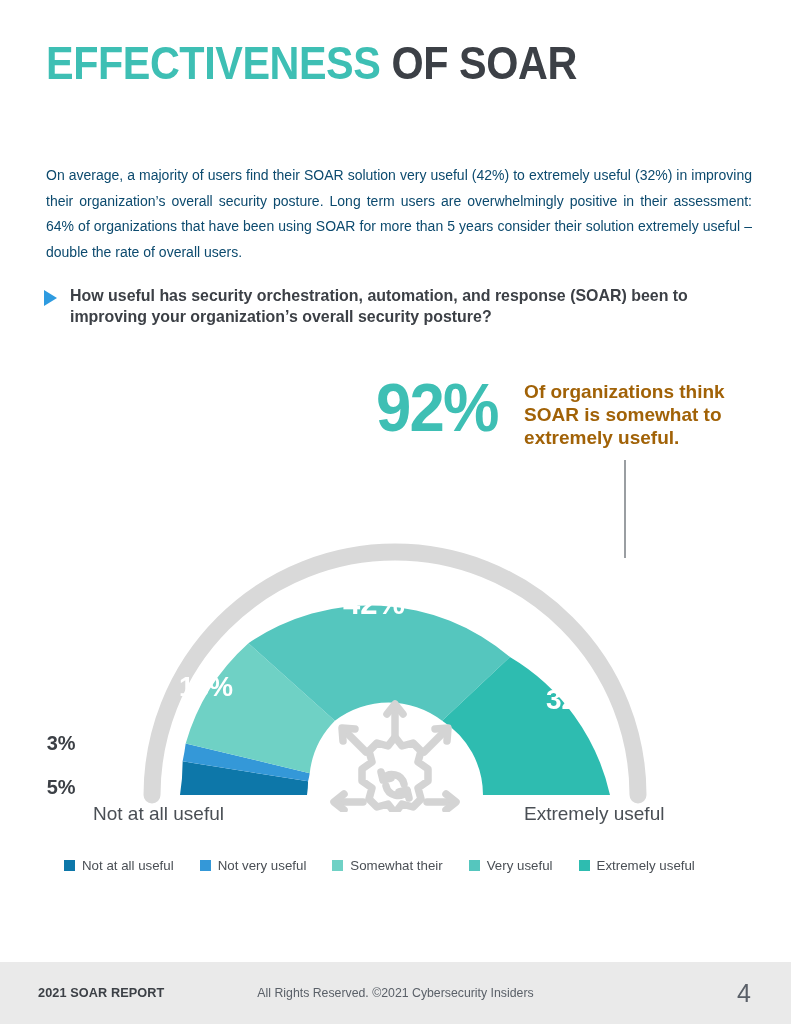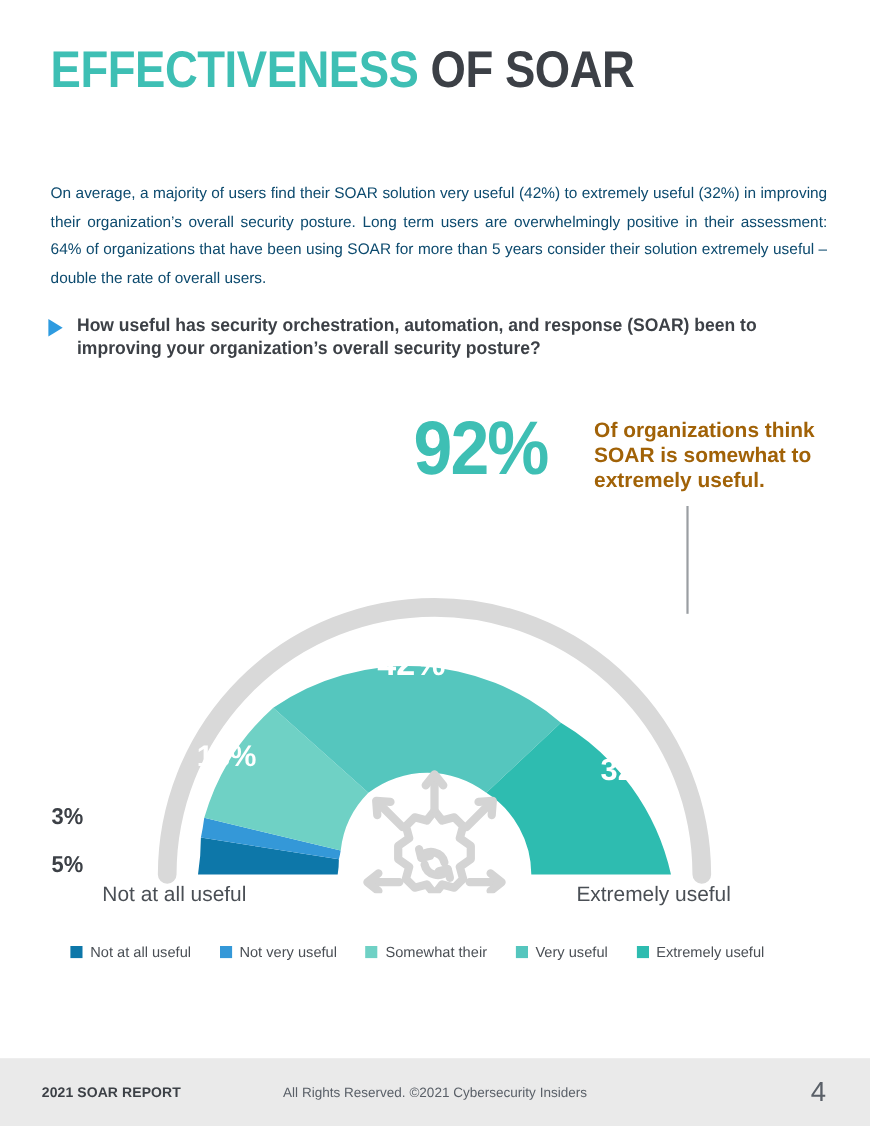--- a/index.html
+++ b/index.html
@@ -80,21 +80,21 @@
     transform-origin: left top;
   }
 
   
   #callout {
     position: absolute;
     left: 376px;
     top: 372px;
     display: flex;
     align-items: flex-start;
-    gap: 32px;
+    gap: 16px;
   }
   #callout-number {
     font-size: 69px;
     line-height: 72px;
     font-weight: bold;
     color: #3EBFB4;
     font-family: "Liberation Sans Narrow", "Liberation Sans", sans-serif;
     transform: scaleX(0.92);
     transform-origin: left top;
     letter-spacing: -2px;

